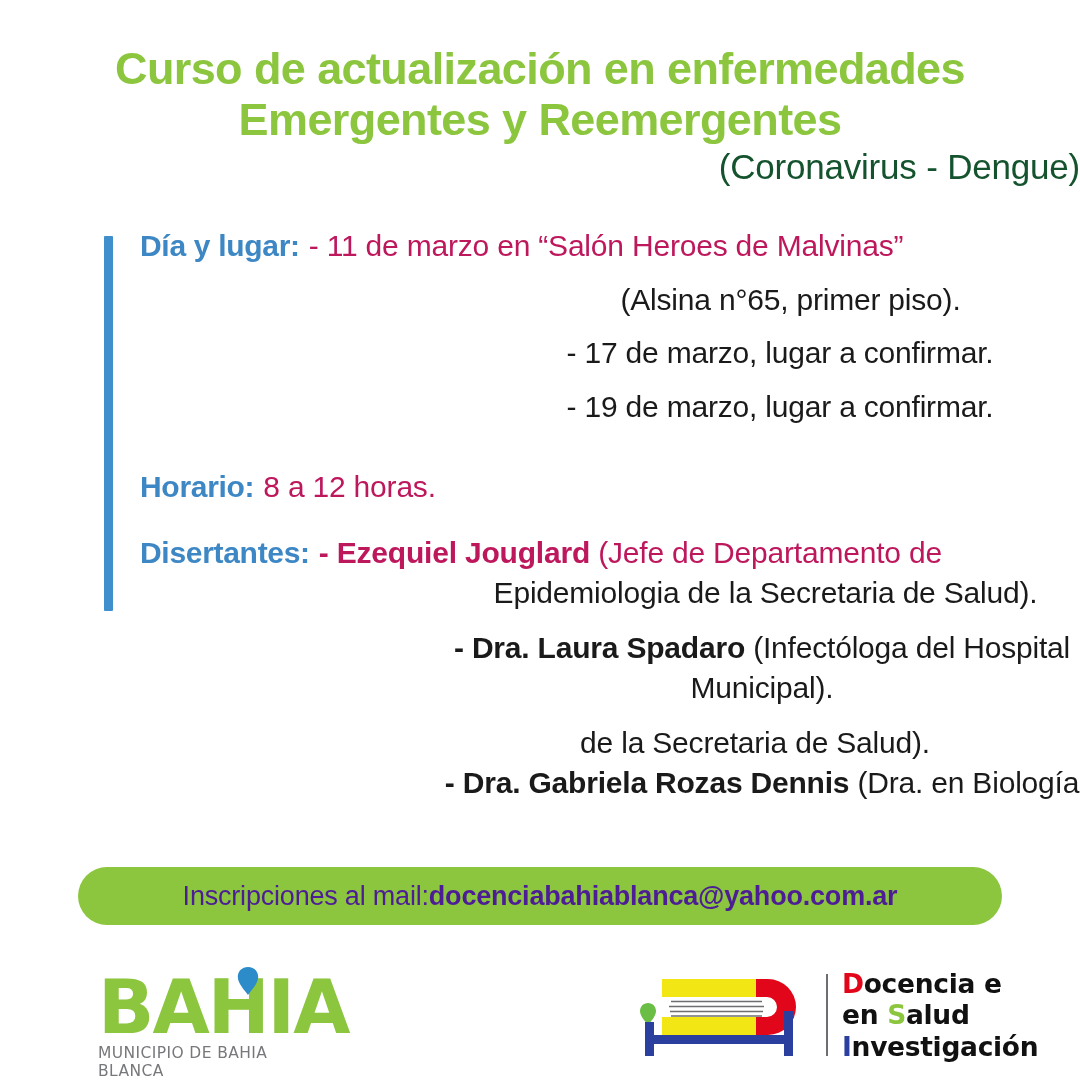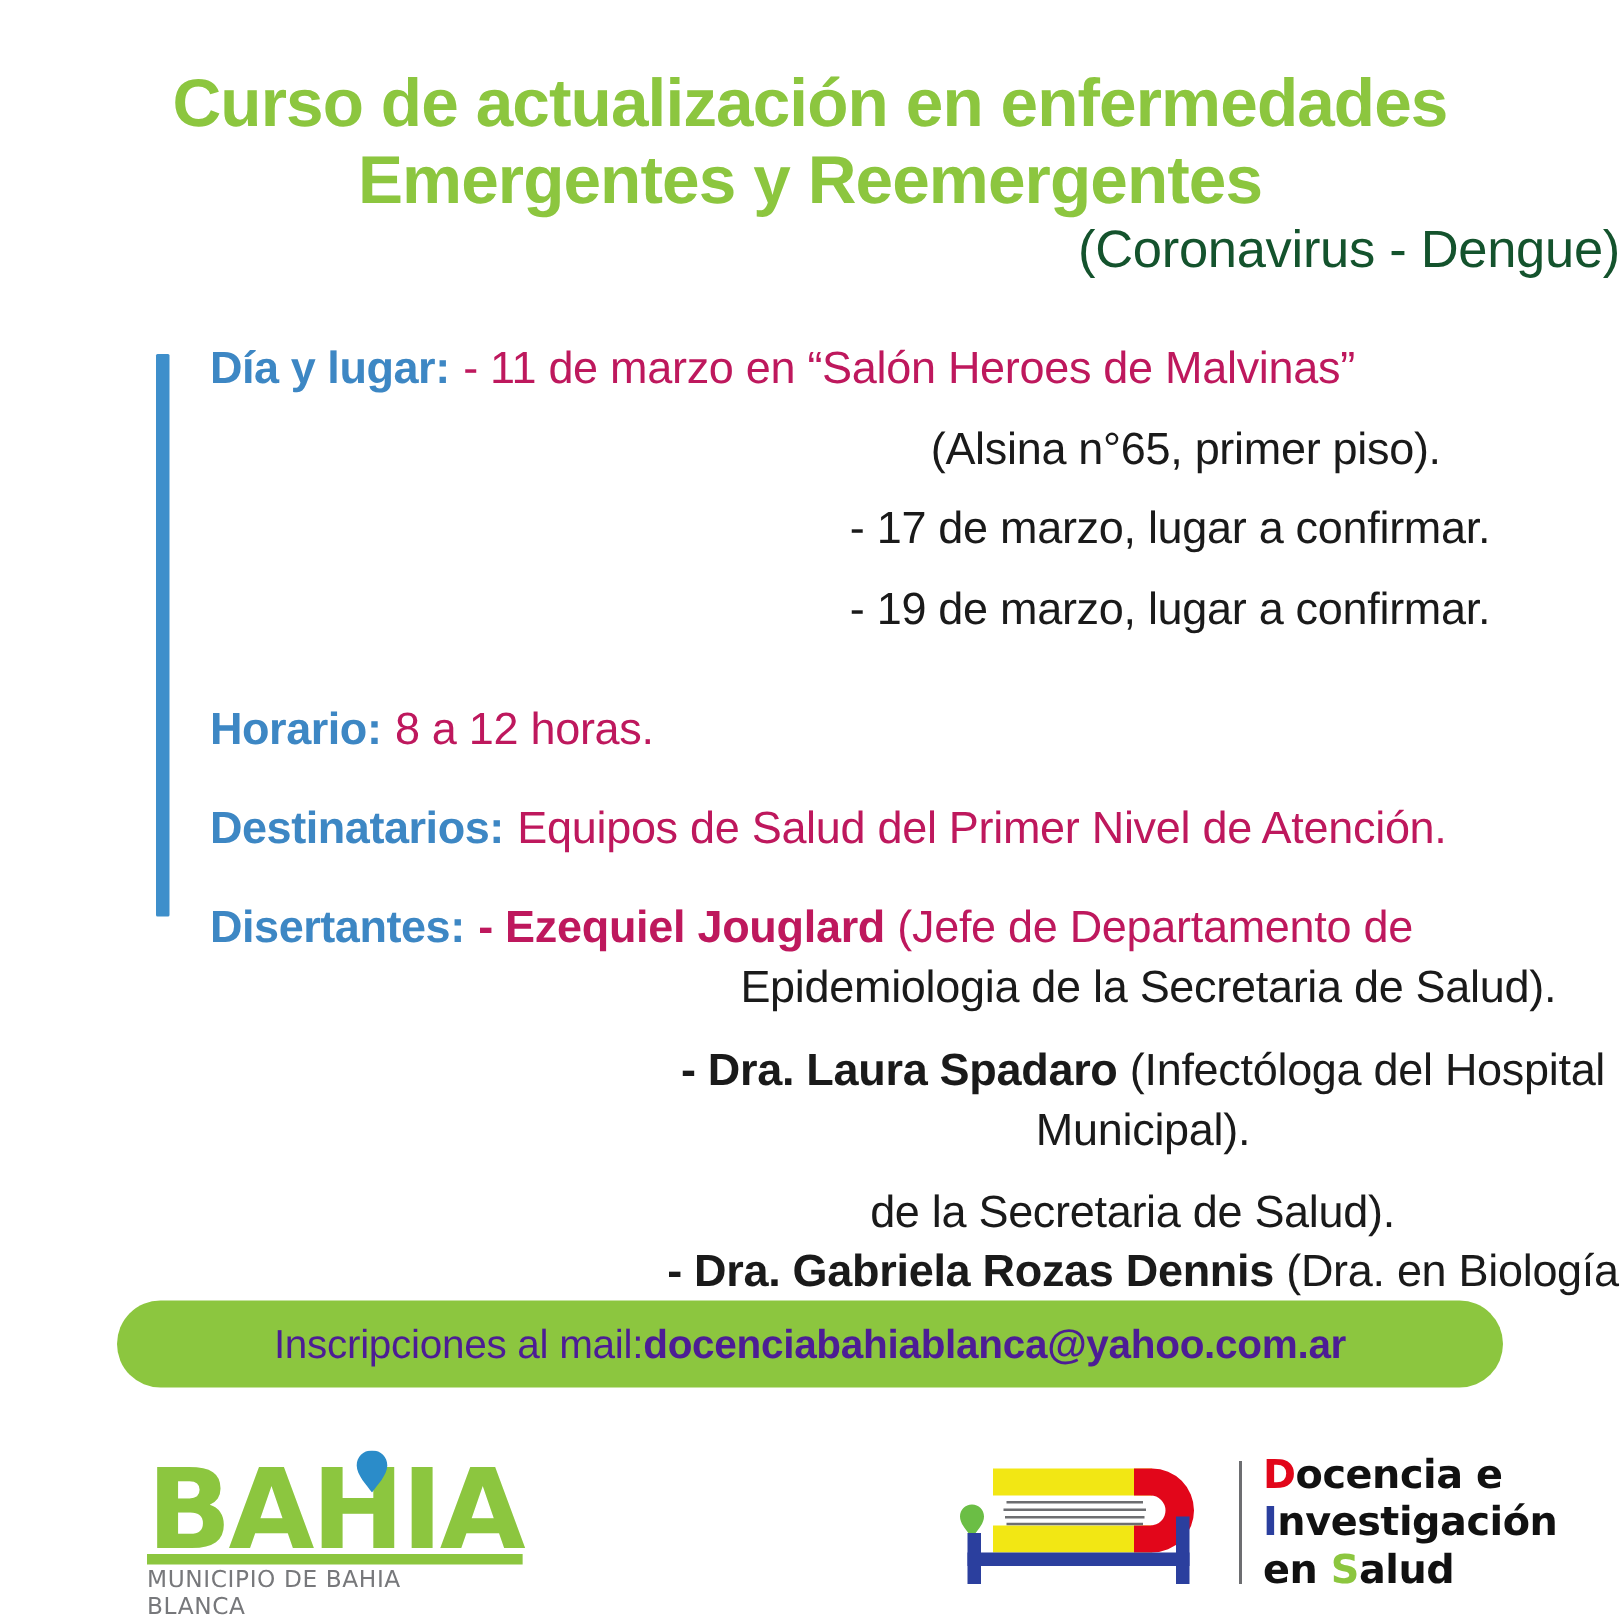--- a/index.html
+++ b/index.html
@@ -129,21 +129,20 @@
     width: 230px;
   }
   .bahia-word {
     position: relative;
     font-size: 74px;
     font-weight: bold;
     color: #8CC63F;
     letter-spacing: -2px;
     line-height: 0.92;
     font-family: "DejaVu Sans", sans-serif;
-    text-decoration: underline;
   }
   .bahia-pin {
     position: absolute;
     left: 139px;
     top: -6px;
     width: 22px;
     height: 28px;
   }
   .bahia-tag {
     margin-top: 3px;
@@ -202,24 +201,20 @@
     <div class="ln indent-1">(Alsina n°65, primer piso).</div>
     <div class="ln indent-3">- 17 de marzo, lugar a confirmar.</div>
     <div class="ln indent-3">- 19 de marzo, lugar a confirmar.</div>
   </div>
 
   <div class="row row-gap-lg">
     <span class="label">Horario:</span>
     <span class="value">8 a 12 horas.</span>
   </div>
 
-  <div class="row row-gap-md">
-    <span class="label">Destinatarios:</span>
-    <span class="value">Equipos de Salud del Primer Nivel de Atención.</span>
-  </div>
 
   <div class="row row-gap-md">
     <span class="label">Disertantes:</span>
     <span class="value"><b>- Ezequiel Jouglard</b><span> (Jefe de Departamento de</span></span>
   </div>
   <div class="sub-lines speakers-extra">
     <div class="ln indent-1">Epidemiologia de la Secretaria de Salud).</div>
     <div class="sp">
       <div class="ln indent-2"><b>- Dra. Laura Spadaro</b><span> (Infectóloga del Hospital</span></div>
       <div class="ln indent-2">Municipal).</div>
@@ -266,18 +261,18 @@
         <line x1="31" y1="49" x2="122" y2="49"></line>
       </g>
 
       <rect x="5" y="68" width="148" height="9" fill="#2B3F9E"></rect>
       <rect x="5" y="55" width="9" height="34" fill="#2B3F9E"></rect>
       <rect x="144" y="44" width="9" height="45" fill="#2B3F9E"></rect>
     </svg>
     <div class="dis-divider"></div>
     <div class="dis-text">
       <div><span class="c-red">D</span><span>ocencia e</span></div>
+      <div><span>en </span><span class="c-green">S</span><span>alud</span></div>
       <div><span class="c-blue">I</span><span>nvestigación</span></div>
-      <div><span>en </span><span class="c-green">S</span><span>alud</span></div>
     </div>
   </div>
 
 </div>
 
 </body></html>

